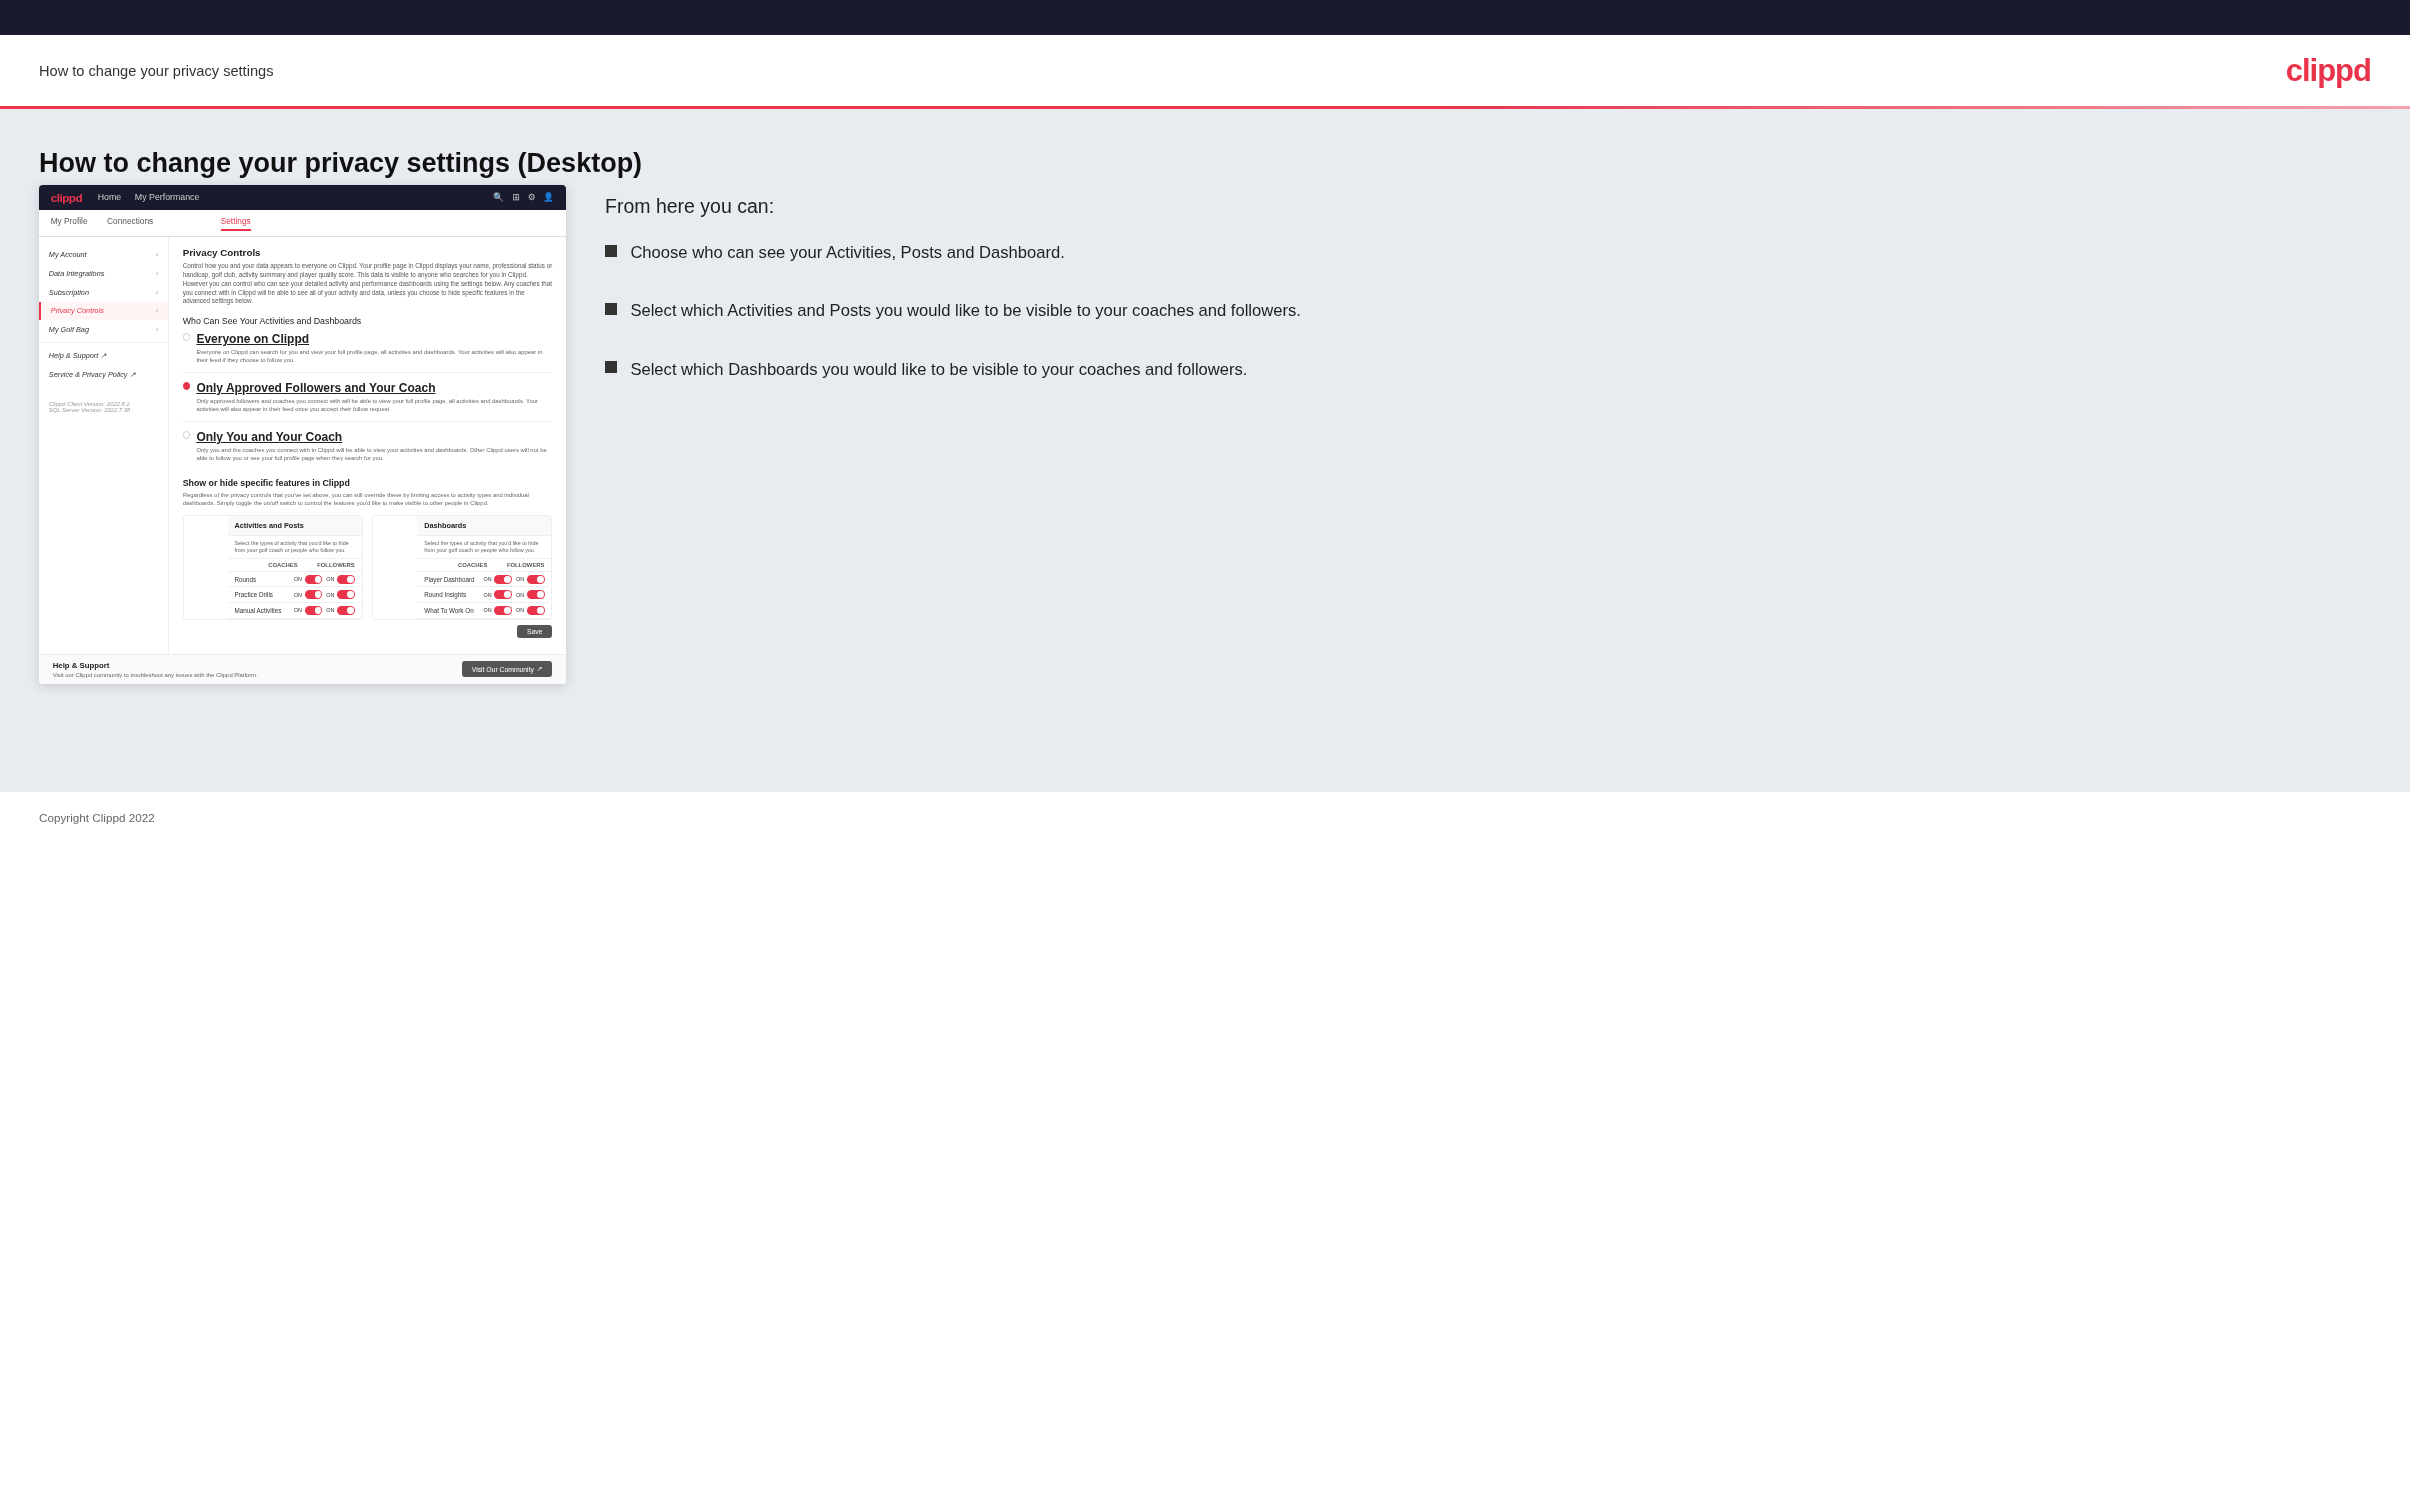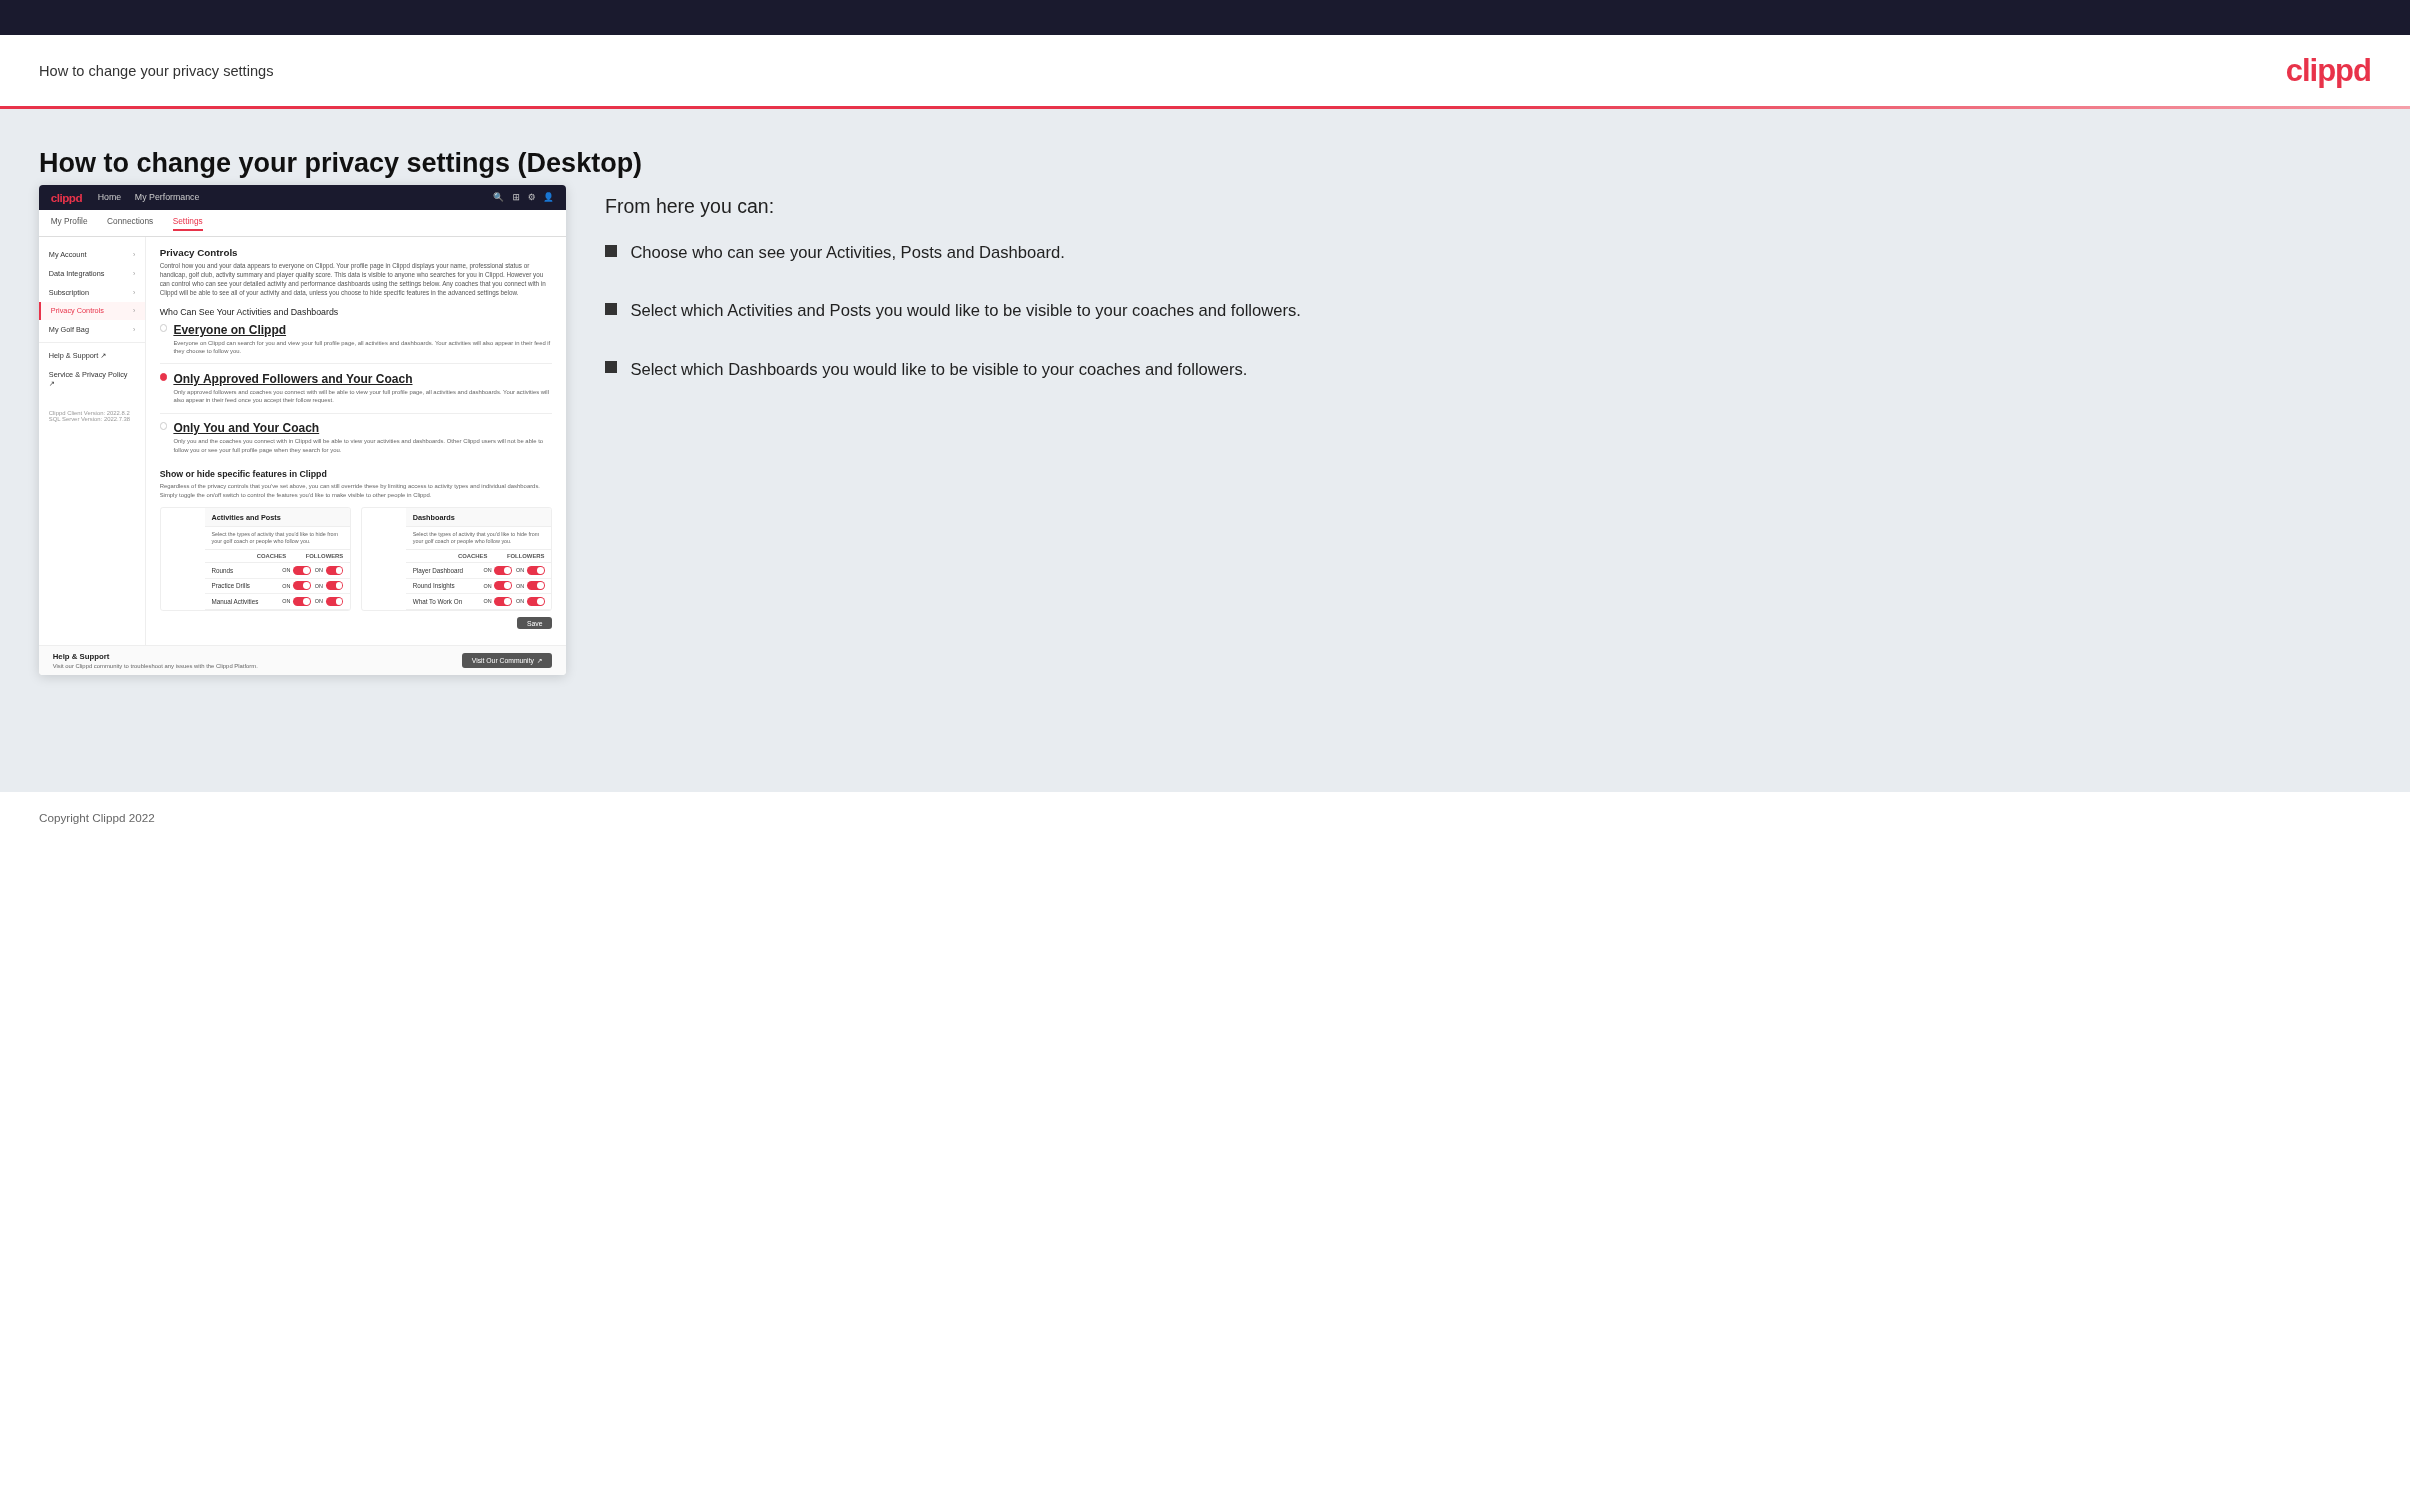--- a/index.html
+++ b/index.html
@@ -119,33 +119,35 @@
 
     .sub-nav-item {
       font-size: 8.3px;
       color: #555;
       padding-bottom: 2.9px;
     }
 
     .sub-nav-item.active {
       color: #e8334a;
       border-bottom: 2px solid #e8334a;
+      margin-left: 48px;
     }
 
     
     .app-body {
       display: flex;
       background: #fff;
     }
 
     .app-sidebar {
-      width: 107px;
+      width: 130px;
       background: #fff;
       border-right: 1px solid #eee;
       padding: 7.8px 0;
+      font-style: italic;
     }
 
     .sidebar-item {
       padding: 4.9px 9.8px;
       font-size: 7.3px;
       color: #333;
       display: flex;
       align-items: center;
       justify-content: space-between;
       cursor: pointer;

